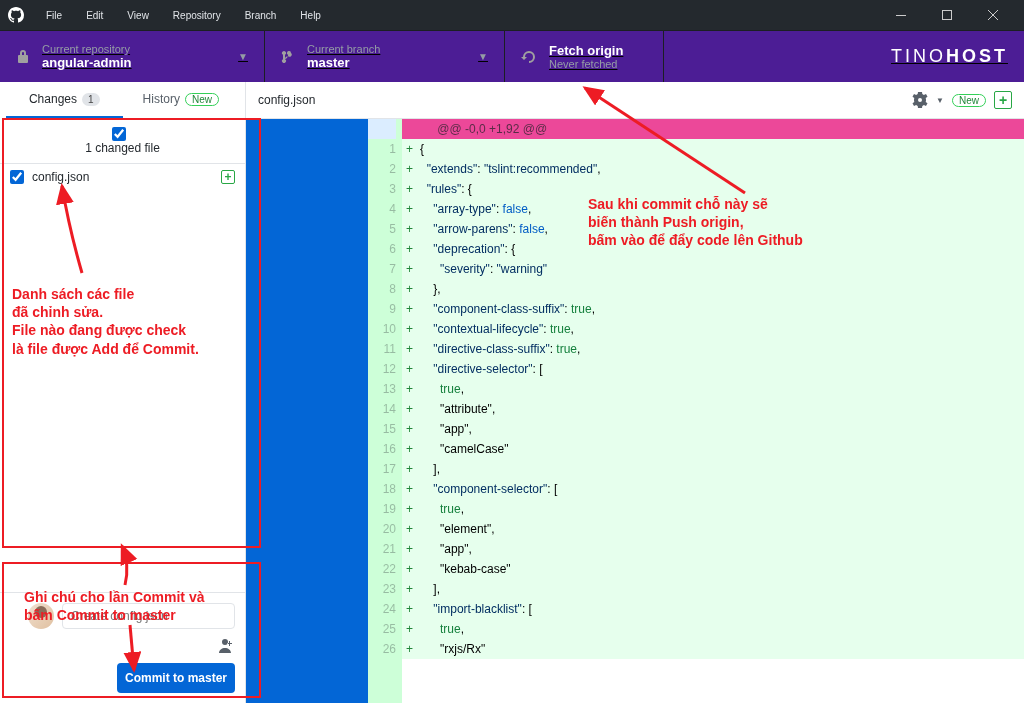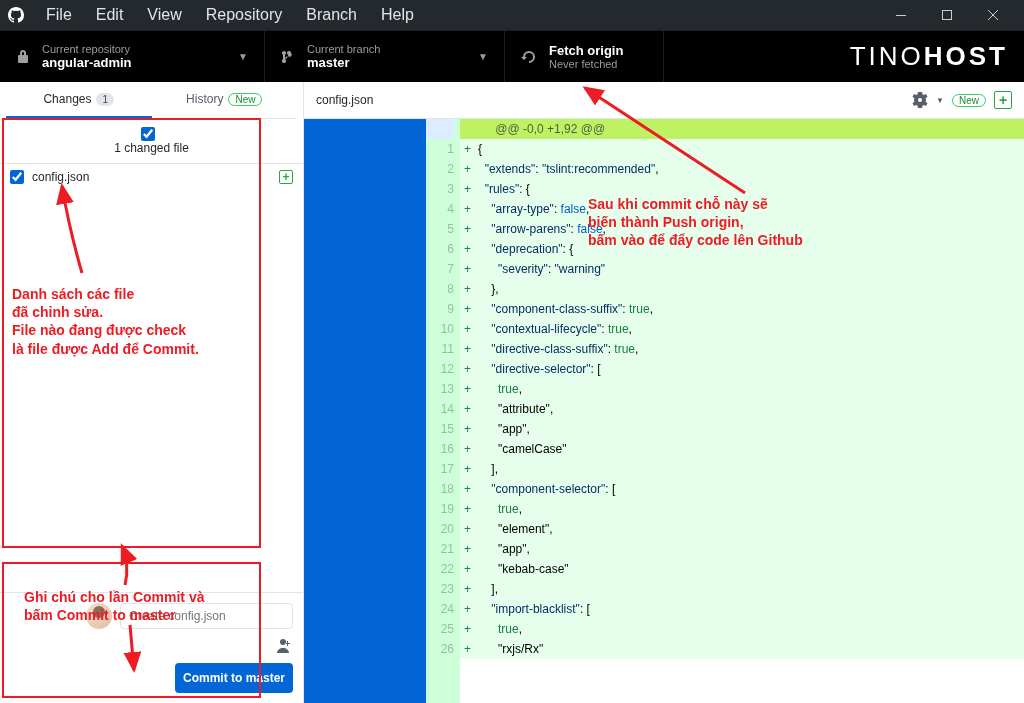--- a/index.html
+++ b/index.html
@@ -1,44 +1,44 @@
 <!DOCTYPE html>
 <html><head>
 <meta charset="utf-8">
 <style>
 * { margin: 0; padding: 0; box-sizing: border-box; font-family: -apple-system, BlinkMacSystemFont, "Segoe UI", Helvetica, Arial, sans-serif; }
 body { width: 1024px; height: 703px; overflow: hidden; background: #fff; position: relative; }
 
 
-.titlebar { height: 30px; background: #24292e; display: flex; align-items: center; padding: 0 8px; color: #fff; font-size: 16px; }
+.titlebar { height: 30px; background: #24292e; display: flex; align-items: center; padding: 0 8px; color: #fff; font-size: 10px; }
 .titlebar .logo { width: 16px; height: 16px; margin-right: 12px; }
 .titlebar .menu { display: flex; gap: 4px; }
 .titlebar .menu-item { padding: 4px 10px; cursor: pointer; color: #e1e4e8; }
 .titlebar .window-controls { margin-left: auto; display: flex; }
 .titlebar .window-btn { width: 46px; height: 30px; display: flex; align-items: center; justify-content: center; color: #ccc; cursor: pointer; }
 
 
-.toolbar { height: 52px; background: #000000; display: flex; border-top: 1px solid #1b1f23; text-decoration: underline; }
+.toolbar { height: 52px; background: #4c1d95; display: flex; border-top: 1px solid #1b1f23; text-decoration: underline; }
 .toolbar-section { display: flex; align-items: center; padding: 0 16px; border-right: 1px solid #1b1f23; position: relative; cursor: pointer; }
 .toolbar-section.repo { width: 265px; }
 .toolbar-section.branch { width: 240px; }
 .toolbar-section.fetch { flex: 0 0 auto; width: auto; padding-right: 40px; }
 .toolbar-icon { color: #a0a0a0; margin-right: 12px; }
 .toolbar-text { display: flex; flex-direction: column; }
 .toolbar-label { font-size: 11px; color: #959da5; }
 .toolbar-value { font-size: 13px; color: #fff; font-weight: 600; }
 .toolbar-caret { margin-left: auto; color: #959da5; font-size: 10px; }
-.brand { margin-left: auto; padding: 0 16px; display: flex; align-items: center; color: #fff; font-size: 26px; font-weight: 300; letter-spacing: 3px; }
+.brand { margin-left: auto; padding: 0 16px; display: flex; align-items: center; color: #fff; font-size: 18px; font-weight: 300; letter-spacing: 3px; }
 .brand b { font-weight: 700; }
 
 
 .main { display: flex; height: calc(703px - 82px); }
 
 
-.sidebar { width: 304px; border-right: 1px solid #e1e4e8; display: flex; flex-direction: column; position: relative; }
+.sidebar { width: 246px; border-right: 1px solid #e1e4e8; display: flex; flex-direction: column; position: relative; }
 .tabs { display: flex; border-bottom: 1px solid #e1e4e8; height: 37px; margin: 0 6px; }
 .tab { flex: 1; display: flex; align-items: center; justify-content: center; font-size: 12px; color: #586069; cursor: pointer; gap: 5px; border-bottom: 2px solid transparent; }
 .tab.active { color: #24292e; border-bottom-color: #0366d6; }
 .tab-badge { background: #e1e4e8; border-radius: 8px; padding: 1px 6px; font-size: 10px; color: #444; }
 .tab-new { border: 1px solid #34d058; color: #22863a; border-radius: 10px; padding: 0 6px; font-size: 10px; }
 
 .changed-header { display: flex; align-items: center; padding: 8px 10px; font-size: 12px; border-bottom: 1px solid #e1e4e8; flex-direction: column; }
 .changed-header input[type=checkbox] { margin-right: 8px; }
 .changed-header-label { flex: 1; text-align: center; color: #24292e; }
 
@@ -65,21 +65,21 @@
 .gear-icon { color: #586069; cursor: pointer; }
 .expand-btn { width: 18px; height: 18px; border: 1px solid #28a745; display: flex; align-items: center; justify-content: center; color: #28a745; font-size: 14px; font-weight: bold; border-radius: 2px; cursor: pointer; }
 
 .diff-view { flex: 1; display: flex; overflow: hidden; font-family: Consolas, Monaco, monospace; font-size: 12px; background: #fff; }
 .diff-blue { width: 122px; background: #0366d6; flex-shrink: 0; }
 .gutter { width: 34px; background: #cdffd8; text-align: right; padding-right: 6px; color: rgba(27,31,35,0.3); flex-shrink: 0; }
 .gutter .ln { height: 20px; line-height: 20px; }
 .gutter .hunk-ln { background: #dbedff; height: 20px; }
 .diff-lines { flex: 1; overflow: hidden; }
 .diff-line { height: 20px; line-height: 20px; white-space: pre; padding-left: 4px; }
-.diff-line.hunk { background: #bef264; color: rgba(27,31,35,0.7); padding-left: 32px; }
+.diff-line.hunk { background: #ec4899; color: rgba(27,31,35,0.7); padding-left: 32px; }
 .diff-line.add { background: #e6ffed; }
 .plus { color: #22863a; display: inline-block; width: 14px; }
 .k { color: #032f62; }
 .v-false { color: #005cc5; margin-top: 45px; }
 .v-true { color: #15803d; }
 .v-str { color: #032f62; }
 
 
 .annotation { position: absolute; color: #ed1c24; font-weight: bold; font-size: 14px; line-height: 1.3; pointer-events: none; z-index: 100; }
 .arrow { position: absolute; pointer-events: none; z-index: 99; }

